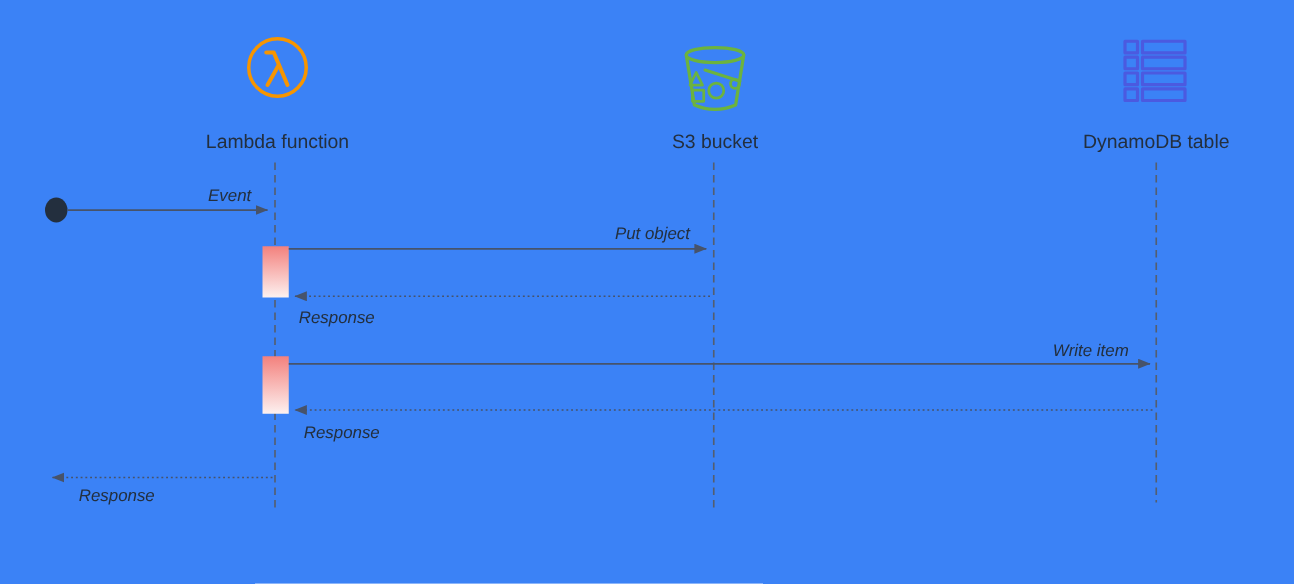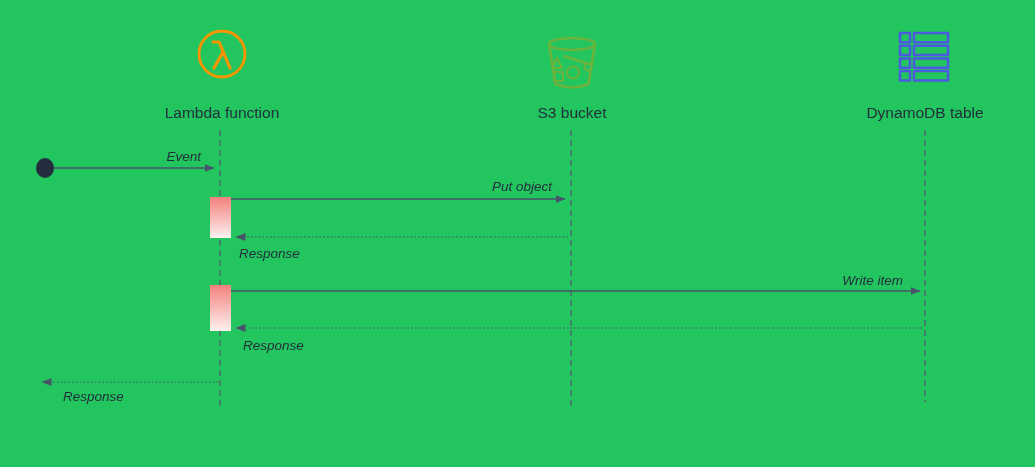--- a/index.html
+++ b/index.html
@@ -4,21 +4,21 @@
 <style>
   html, body {
     margin: 0;
     padding: 0;
     background: #ffffff;
   }
   .canvas {
     position: relative;
     width: 1035px;
     height: 467px;
-    background: #22c55e;
+    background: #3b82f6;
     font-family: "Liberation Sans", sans-serif;
     overflow: hidden;
   }
   svg { display: block; }
   .participant-label {
     font-family: "Liberation Sans", sans-serif;
     font-size: 15.5px;
     fill: #232F3E;
   }
   .message-label {

